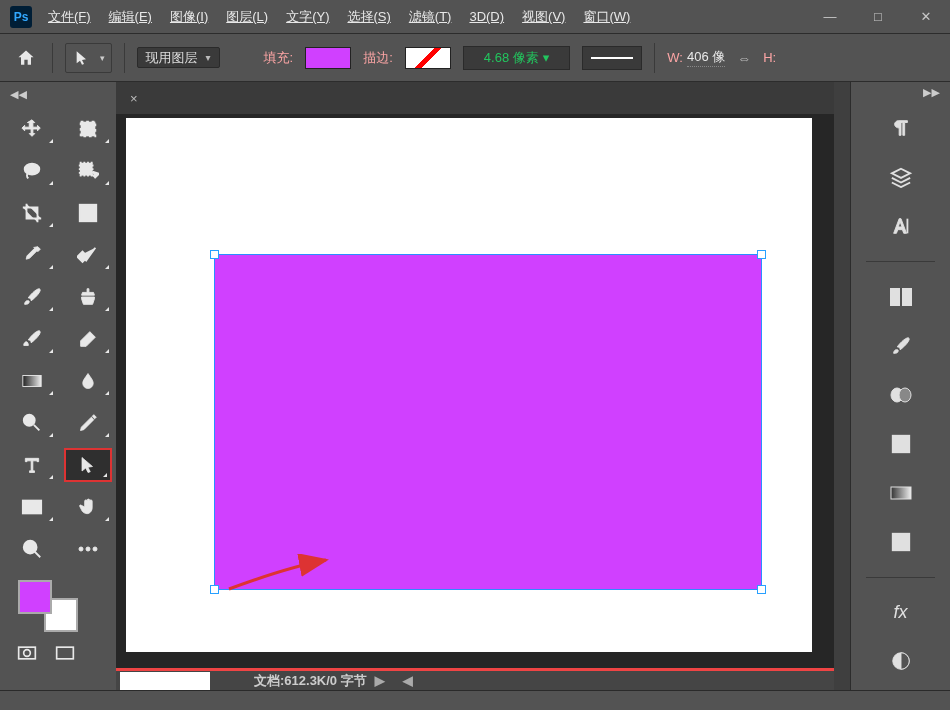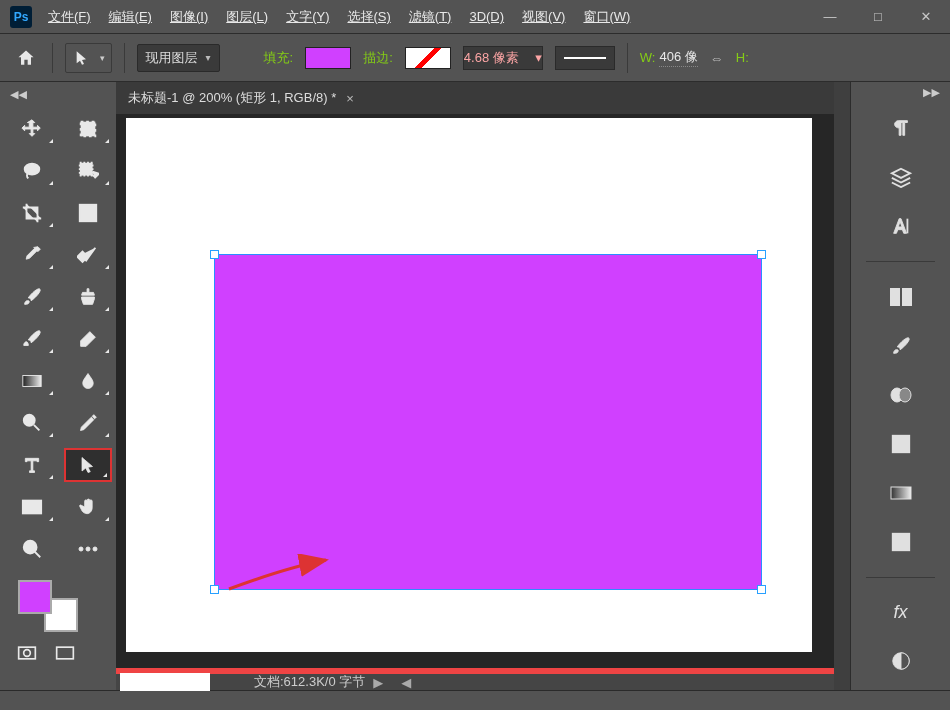--- a/index.html
+++ b/index.html
@@ -10,27 +10,27 @@
   .menubar .menu-item { padding: 6px 8px; cursor: pointer; white-space: nowrap; text-decoration: underline; }
   .menubar .window-controls { margin-left:auto; display:flex; height:100%;}
   .menubar .window-controls div { width:48px; display:flex; align-items:center; justify-content:center; color:#c8c8c8;}
   
   .optionbar { height:48px; background:#535353; display:flex; align-items:center; gap:12px; padding:0 12px; border-bottom:1px solid #2c2c2c;}
   .optionbar .home-icon svg,.optionbar .cursor svg{fill:#e8e8e8;}
   .optionbar .home-icon,.optionbar .cursor{width:28px;height:28px;display:flex;align-items:center;justify-content:center;}
   .cursor-wrap{display:flex;align-items:center;border:1px solid #3a3a3a;border-radius:2px;height:30px;padding:0 2px;}
   .cursor-wrap .drop{padding:0 4px;font-size:9px;color:#ccc;}
   .sep{width:1px;height:30px;background:#3a3a3a;}
-  .opt-select{background:#3a3a3a;border:1px solid #2a2a2a;color:#ddd;height:28px;display:flex;align-items:center;padding:0 8px;gap:8px;border-radius:2px;}
+  .opt-select{background:#3a3a3a;border:1px solid #2a2a2a;color:#ddd;height:21px;display:flex;align-items:center;padding:0 8px;gap:8px;border-radius:2px;}
   .opt-select .chev{font-size:10px;color:#bbb;}
-  .lbl{color:#84cc16;}
+  .lbl{color:#fca5a5;}
   .swatch{width:46px;height:22px;border:1px solid #222;}
   .fill-swatch{background:#d040ff;}
   .stroke-swatch{background:linear-gradient(135deg,#fff 0%,#fff 45%,#f00 45%,#f00 55%,#fff 55%,#fff 100%);}
-  .stroke-val{background:#3a3a3a;border:1px solid #2a2a2a;color:#fca5a5;height:24px;display:flex;align-items:center;padding:0 0;min-width:80px; gap:4px;}
+  .stroke-val{background:#3a3a3a;border:1px solid #2a2a2a;color:#22c55e;height:24px;display:flex;align-items:center;padding:0 20px;min-width:80px; gap:4px;}
   .stroke-style{width:60px;height:24px;border:1px solid #2a2a2a;background:#3a3a3a;display:flex;align-items:center;justify-content:center;}
   .stroke-style .line{width:42px;height:2px;background:#fff;}
   .wfield{display:flex;align-items:center;gap:4px;}
   .wfield .val{border-bottom:1px dotted #888;}
   .linkicon{color:#bbb;font-size:14px;}
   .expand-toggle{position:absolute; background:#535353;color:#ccc;font-size:11px; padding:2px 4px;}
   
   .mainrow{display:flex;height:calc(710px - 34px - 48px - 20px);}
   
   .left-tools{width:116px;background:#535353;display:flex;flex-direction:column;padding-top:6px;}
@@ -50,21 +50,21 @@
   .doc-tabs{height:32px;background:#3a3a3a;display:flex;align-items:center;padding-left:12px;gap:8px;color:#ddd;}
   .doc-tabs .close{color:#bbb;margin-left:2px;}
   .canvas-viewport{flex:1;background:#262626;position:relative;overflow:hidden;}
   .canvas{position:absolute;left:10px;top:4px;width:686px;height:534px;background:#fff;}
   .shape{position:absolute;left:88px;top:136px;width:548px;height:336px;background:#d040ff;border:1px solid #2b8eff;}
   .sel-handle{position:absolute;width:9px;height:9px;background:#fff;border:1px solid #28a0ff;}
   .h-tl{left:-5px;top:-5px}.h-tr{right:-5px;top:-5px}.h-bl{left:-5px;bottom:-5px}.h-br{right:-5px;bottom:-5px}
   
   .arrow{position:absolute;left:108px;top:440px;pointer-events:none;}
   
-  .doc-status{height:22px;background:#454545;border-top:6px solid #ef4444;display:flex;align-items:center;color:#ccc;font-size:13px;}
+  .doc-status{height:22px;background:#454545;border-top:3px solid #ef4444;display:flex;align-items:center;color:#ccc;font-size:13px;font-weight:bold;}
   .doc-status .white{width:90px;height:18px;background:#fff;margin:0 4px;}
   .doc-status .arrows{margin-left:8px;display:flex;gap:18px;color:#aaa;}
   
   .right-dock{width:100px;background:#535353;display:flex;flex-direction:column;align-items:center;padding-top:4px;border-left:1px solid #2c2c2c;}
   .right-dock .rd-expand{height:16px;color:#ccc;font-size:11px;align-self:flex-end;padding-right:10px;}
   .rd-group{display:flex;flex-direction:column;gap:19px;padding:14px 0;}
   .rd-icon{width:40px;height:30px;display:flex;align-items:center;justify-content:center;}
   .rd-icon svg{fill:#e0e0e0;stroke:#e0e0e0;}
   .rd-divider{width:70%;height:1px;background:#3a3a3a;margin:6px 0;}
   
@@ -313,21 +313,20 @@
       <div class="cell">
           <svg width="20" height="16" viewBox="0 0 24 18" fill="none" stroke="#e8e8e8" stroke-width="2">
             <rect x="2" y="2" width="20" height="14"></rect>
           </svg>
         </div>
     </div>
   </div>
 
   <div class="doc-area">
     <div class="doc-tabs">
-      <span>未标题-1 @ 200% (矩形 1, RGB/8) *</span>
       <span class="close">×</span>
     </div>
     <div class="canvas-viewport">
       <div class="canvas">
         <div class="shape">
           <div class="sel-handle h-tl"></div>
           <div class="sel-handle h-tr"></div>
           <div class="sel-handle h-bl"></div>
           <div class="sel-handle h-br"></div>
         </div>

